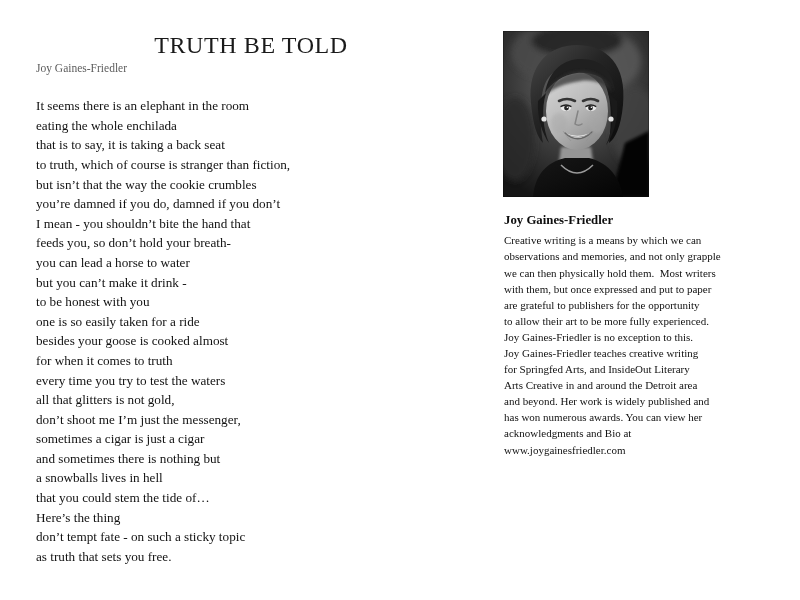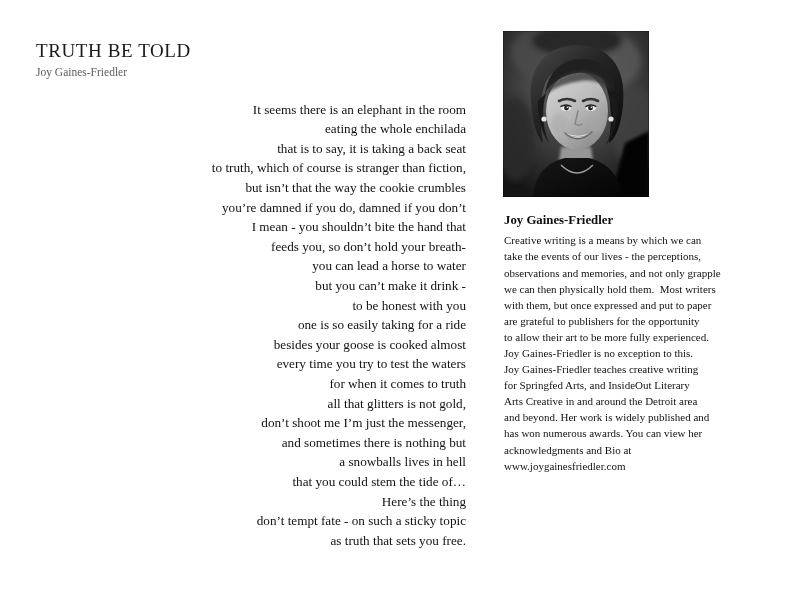--- a/index.html
+++ b/index.html
@@ -25,47 +25,47 @@
   
   .poem-column {
     position: absolute;
     left: 36px;
     top: 28px;
     width: 430px;
   }
 
   .poem-title {
     font-family: "Liberation Serif", "DejaVu Serif", serif;
-    font-size: 19px;
+    font-size: 24px;
     font-weight: normal;
     letter-spacing: 0.6px;
     color: #1a1a1a;
-    margin: 13px 0 4px 0;
+    margin: 4px 0 4px 0;
     line-height: 1.1;
+    text-align: center;
   }
 
   .poem-byline {
     font-family: "Liberation Serif", "DejaVu Serif", serif;
     font-size: 11.5px;
     color: #5c5c5c;
     margin: 0;
     line-height: 1.2;
   }
 
   .poem-body {
     margin-top: 20px;
     font-size: 13.2px;
     line-height: 19.6px;
     color: #111111;
   }
 
   .poem-line {
     display: block;
     white-space: pre;
-    text-align: right;
   }
 
   
   .bio-column {
     position: absolute;
     left: 503px;
     top: 31px;
     width: 250px;
   }
 
@@ -118,26 +118,27 @@
         <span class="poem-line">eating the whole enchilada</span>
         <span class="poem-line">that is to say, it is taking a back seat</span>
         <span class="poem-line">to truth, which of course is stranger than fiction,</span>
         <span class="poem-line">but isn’t that the way the cookie crumbles</span>
         <span class="poem-line">you’re damned if you do, damned if you don’t</span>
         <span class="poem-line">I mean - you shouldn’t bite the hand that</span>
         <span class="poem-line">feeds you, so don’t hold your breath-</span>
         <span class="poem-line">you can lead a horse to water</span>
         <span class="poem-line">but you can’t make it drink -</span>
         <span class="poem-line">to be honest with you</span>
-        <span class="poem-line">one is so easily taking for a ride</span>
+        <span class="poem-line">one is so easily taken for a ride</span>
         <span class="poem-line">besides your goose is cooked almost</span>
+        <span class="poem-line">for when it comes to truth</span>
         <span class="poem-line">every time you try to test the waters</span>
-        <span class="poem-line">for when it comes to truth</span>
         <span class="poem-line">all that glitters is not gold,</span>
         <span class="poem-line">don’t shoot me I’m just the messenger,</span>
+        <span class="poem-line">sometimes a cigar is just a cigar</span>
         <span class="poem-line">and sometimes there is nothing but</span>
         <span class="poem-line">a snowballs lives in hell</span>
         <span class="poem-line">that you could stem the tide of…</span>
         <span class="poem-line">Here’s the thing</span>
         <span class="poem-line">don’t tempt fate - on such a sticky topic</span>
         <span class="poem-line">as truth that sets you free.</span>
       </div>
   </div>
 
   <div class="bio-column">
@@ -228,21 +229,20 @@
 
         <path d="M58 134 Q74 150 90 134" stroke="#b9b2aa" stroke-width="1.5" fill="none" opacity="0.85"></path>
 
         <rect x="0" y="0" width="146" height="166" fill="none" stroke="#000000" stroke-opacity="0.25" stroke-width="2"></rect>
       </svg>
     </div>
 
     <div class="bio-name">Joy Gaines-Friedler</div>
     <div class="bio-body">
         <span class="bio-line">Creative writing is a means by which we can</span>
-        <span class="bio-line">take the events of our lives - the perceptions,</span>
         <span class="bio-line">observations and memories, and not only grapple</span>
         <span class="bio-line">we can then physically hold them.  Most writers</span>
         <span class="bio-line">with them, but once expressed and put to paper</span>
         <span class="bio-line">are grateful to publishers for the opportunity</span>
         <span class="bio-line">to allow their art to be more fully experienced.</span>
         <span class="bio-line">Joy Gaines-Friedler is no exception to this.</span>
         <span class="bio-line">Joy Gaines-Friedler teaches creative writing</span>
         <span class="bio-line">for Springfed Arts, and InsideOut Literary</span>
         <span class="bio-line">Arts Creative in and around the Detroit area</span>
         <span class="bio-line">and beyond. Her work is widely published and</span>

